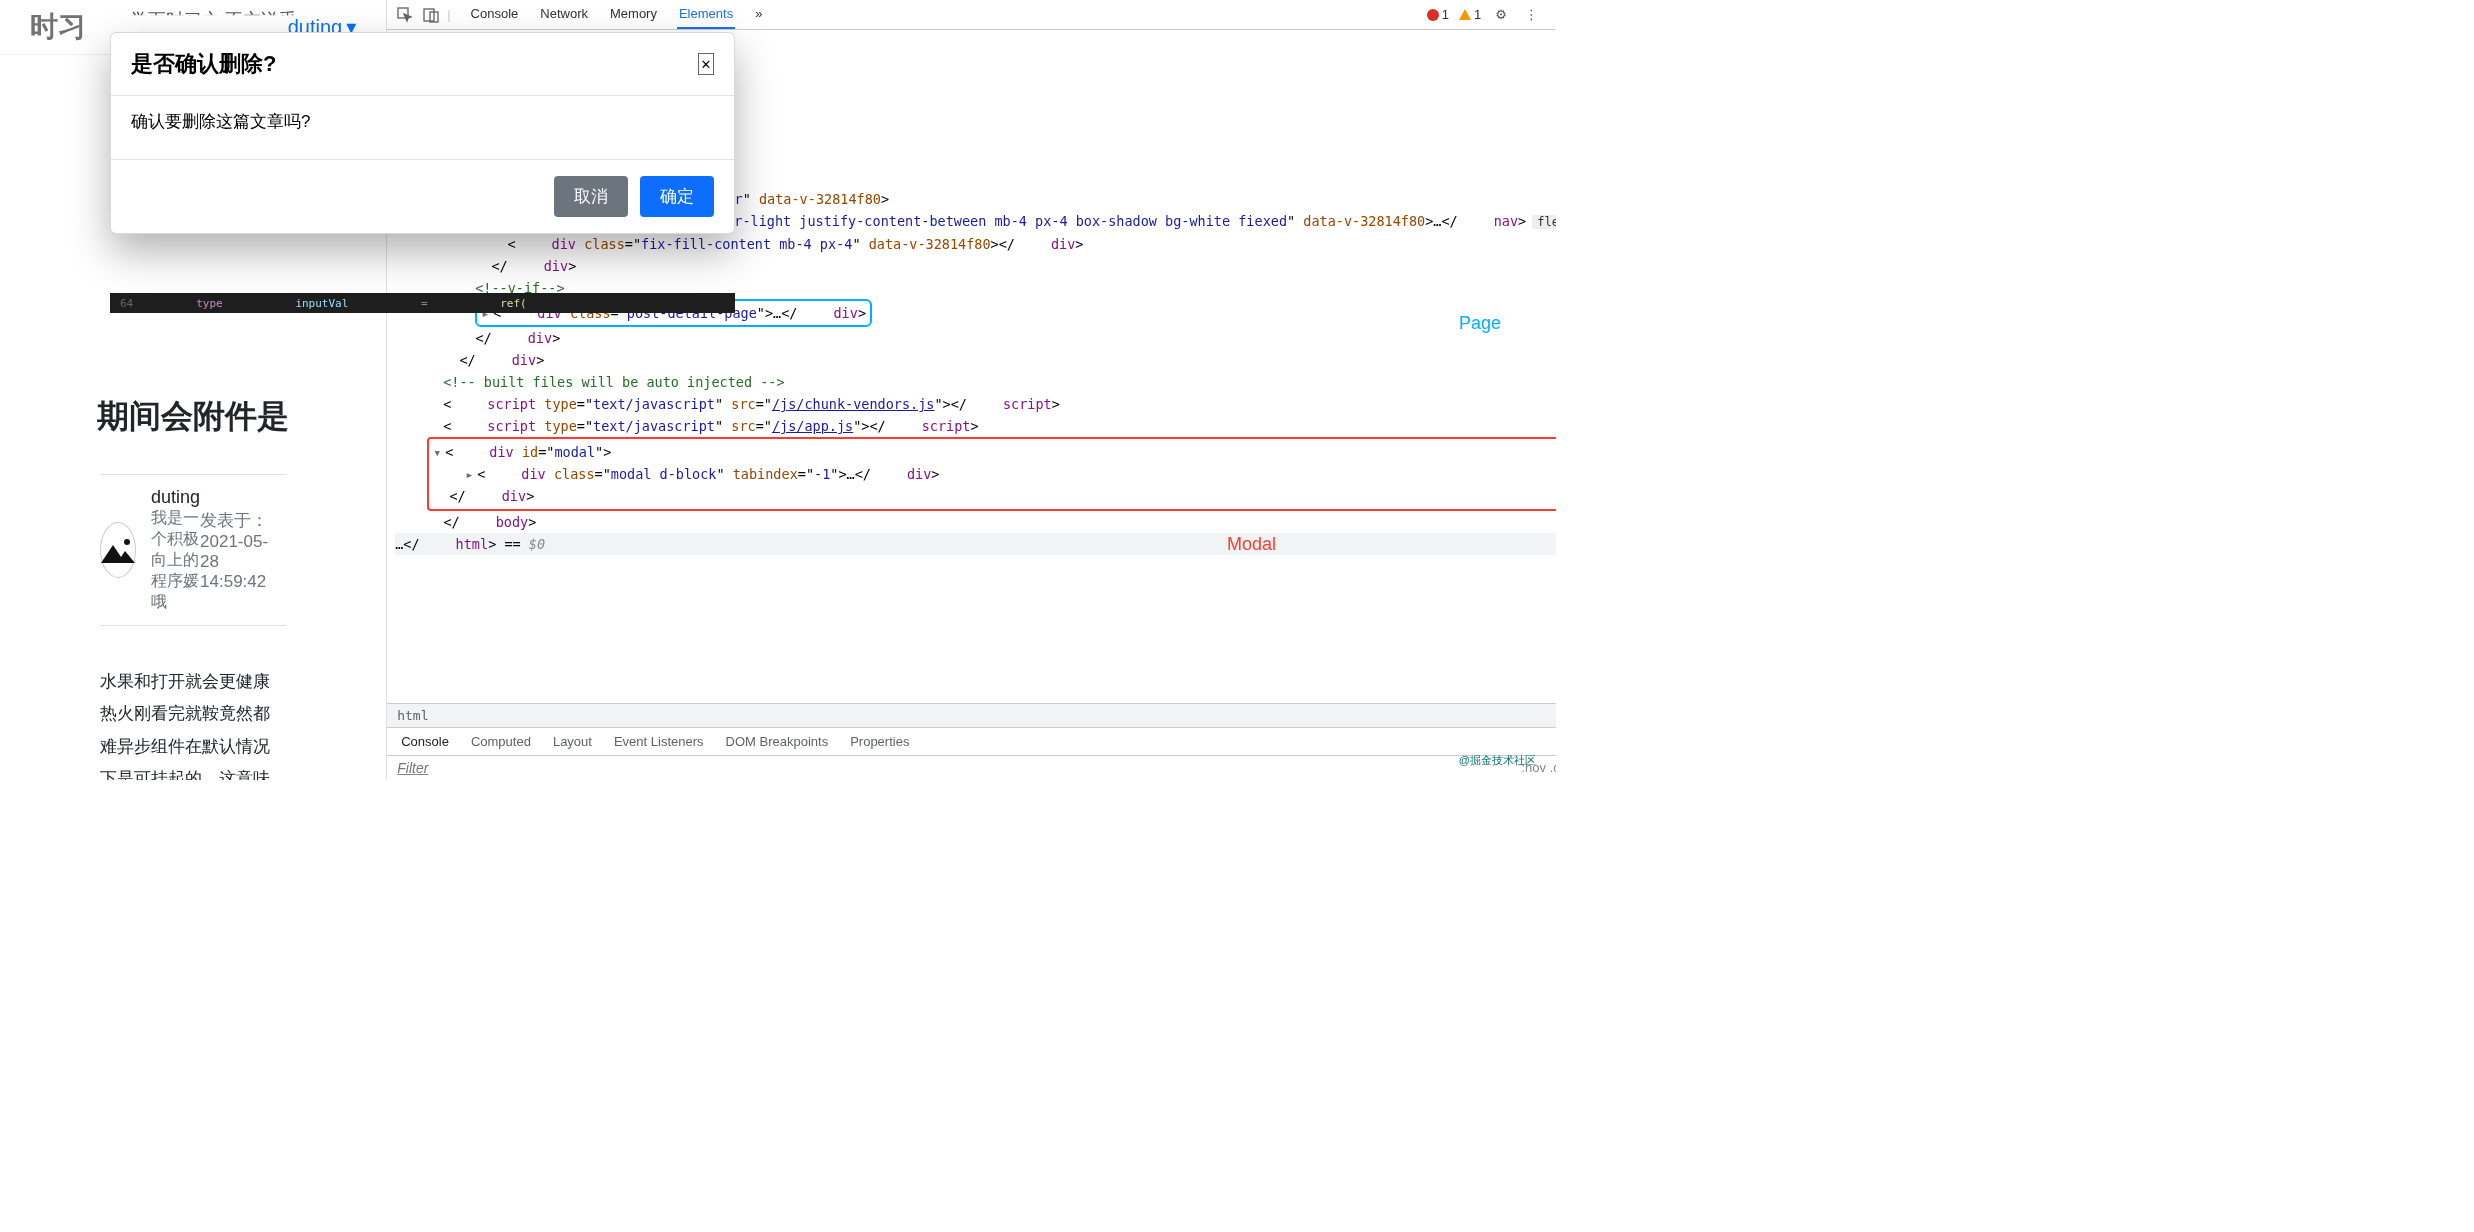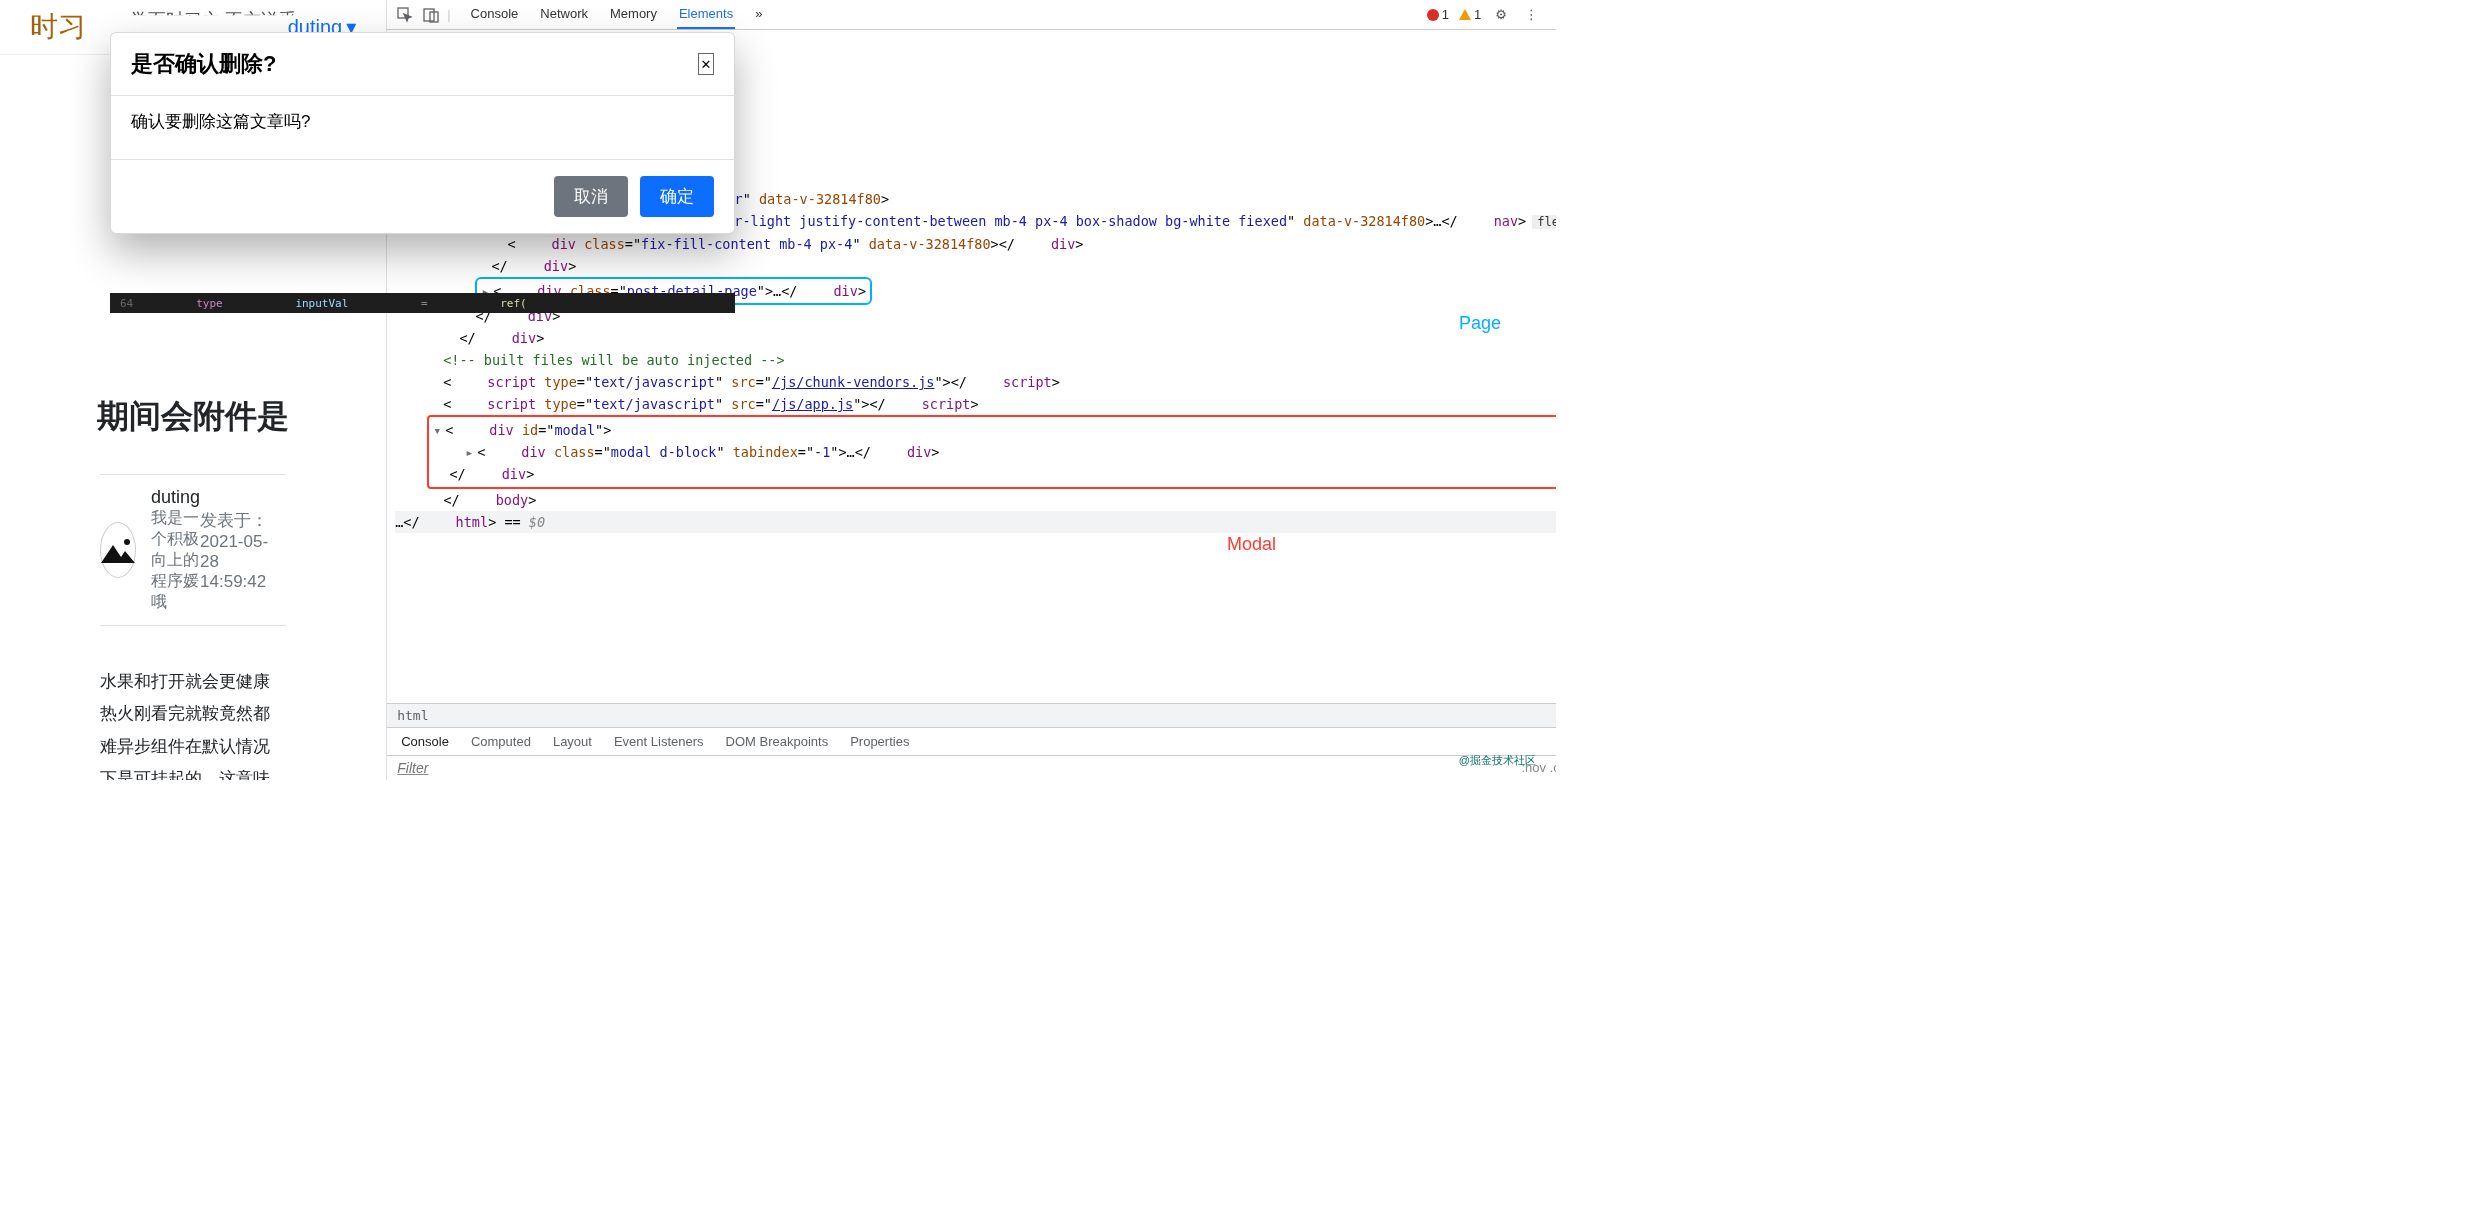--- a/index.html
+++ b/index.html
@@ -3,21 +3,21 @@
 <meta charset="utf-8">
 <style>
 * { box-sizing: border-box; margin: 0; padding: 0; }
 body { font-family: -apple-system, BlinkMacSystemFont, "Segoe UI", sans-serif; background: #fff; width: 1556px; height: 780px; overflow: hidden; position: relative; }
 .app-root { display: flex; width: 100%; height: 100%; }
 .left-pane { width: 838px; height: 100%; position: relative; background: #fff; border-right: 1px solid #e0e0e0; }
 .right-pane { flex: 1; height: 100%; display: flex; flex-direction: column; background: #fff; }
 
 
 .site-header { display: flex; justify-content: space-between; align-items: center; padding: 8px 30px; border-bottom: 1px solid #eee; }
-.brand { color: #a16207; font-size: 28px; font-weight: 400; }
+.brand { color: #737373; font-size: 28px; font-weight: 700; }
 .user-dd { color: #0d6efd; font-size: 20px; display: flex; align-items: center; gap: 4px; }
 .nav-tagline-cut { position: absolute; left: 130px; top: 8px; color: #555; font-size: 18px; clip-path: inset(0 0 70% 0); }
 
 
 .code-strip { position: absolute; left: 110px; top: 293px; width: 625px; height: 20px; background: #1e1e1e; color: #888; font-family: Menlo, monospace; font-size: 11px; display: flex; align-items: center; padding-left: 10px; gap: 33px; }
 .code-strip .ln { color: #666; margin-right: 30px; }
 .code-strip .kw { color: #c586c0; }
 .code-strip .vr { color: #9cdcfe; }
 .code-strip .fn { color: #dcdcaa; }
 
@@ -177,20 +177,21 @@
       <span class="ln i4">&lt;<span class="tag">html</span> <span class="attr-n">lang</span>&gt;</span>
       <span class="ln i8"><span class="caret">▸</span>&lt;<span class="tag">head</span>&gt;…&lt;/<span class="tag">head</span>&gt;</span>
       <span class="ln i8"><span class="caret">▾</span>&lt;<span class="tag">body</span>&gt;</span>
       <span class="ln i12"><span class="caret">▸</span>&lt;<span class="tag">noscript</span>&gt;…&lt;/<span class="tag">noscript</span>&gt;</span>
       <span class="ln i12"><span class="caret">▾</span>&lt;<span class="tag">div</span> <span class="attr-n">id</span>="<span class="attr-v">app</span>" <span class="attr-n">data-v-app</span>&gt;</span>
       <span class="ln i16"><span class="caret">▾</span>&lt;<span class="tag">div</span> <span class="attr-n">class</span>="<span class="attr-v">container</span>"&gt;</span>
       <span class="ln i20"><span class="caret">▾</span>&lt;<span class="tag">div</span> <span class="attr-n">class</span>="<span class="attr-v">navbarcontainer</span>" <span class="attr-n">data-v-32814f80</span>&gt;</span>
       <span class="ln i24"><span class="caret">▸</span>&lt;<span class="tag">nav</span> <span class="attr-n">class</span>="<span class="attr-v">navbar navbar-light justify-content-between mb-4 px-4 box-shadow bg-white fiexed</span>" <span class="attr-n">data-v-32814f80</span>&gt;…&lt;/<span class="tag">nav</span>&gt;<span class="flex-pill">flex</span></span>
       <span class="ln i24">&nbsp;&nbsp;&lt;<span class="tag">div</span> <span class="attr-n">class</span>="<span class="attr-v">fix-fill-content mb-4 px-4</span>" <span class="attr-n">data-v-32814f80</span>&gt;&lt;/<span class="tag">div</span>&gt;</span>
       <span class="ln i20">&nbsp;&nbsp;&lt;/<span class="tag">div</span>&gt;</span>
+      <span class="ln i20"><span class="comment">&lt;!--v-if--&gt;</span></span>
       <span class="ln i20"><span class="hl-blue"><span class="caret">▸</span>&lt;<span class="tag">div</span> <span class="attr-n">class</span>="<span class="attr-v">post-detail-page</span>"&gt;…&lt;/<span class="tag">div</span>&gt;</span></span>
       <span class="ln i16">&nbsp;&nbsp;&lt;/<span class="tag">div</span>&gt;</span>
       <span class="ln i12">&nbsp;&nbsp;&lt;/<span class="tag">div</span>&gt;</span>
       <span class="ln i12"><span class="comment">&lt;!-- built files will be auto injected --&gt;</span></span>
       <span class="ln i12">&lt;<span class="tag">script</span> <span class="attr-n">type</span>="<span class="attr-v">text/javascript</span>" <span class="attr-n">src</span>="<span class="link">/js/chunk-vendors.js</span>"&gt;&lt;/<span class="tag">script</span>&gt;</span>
       <span class="ln i12">&lt;<span class="tag">script</span> <span class="attr-n">type</span>="<span class="attr-v">text/javascript</span>" <span class="attr-n">src</span>="<span class="link">/js/app.js</span>"&gt;&lt;/<span class="tag">script</span>&gt;</span>
       <span class="hl-red" style="margin-left:32px">
         <span class="ln"><span class="caret">▾</span>&lt;<span class="tag">div</span> <span class="attr-n">id</span>="<span class="attr-v">modal</span>"&gt;</span>
         <span class="ln i8"><span class="caret">▸</span>&lt;<span class="tag">div</span> <span class="attr-n">class</span>="<span class="attr-v">modal d-block</span>" <span class="attr-n">tabindex</span>="<span class="attr-v">-1</span>"&gt;…&lt;/<span class="tag">div</span>&gt;</span>
         <span class="ln">&nbsp;&nbsp;&lt;/<span class="tag">div</span>&gt;</span>

